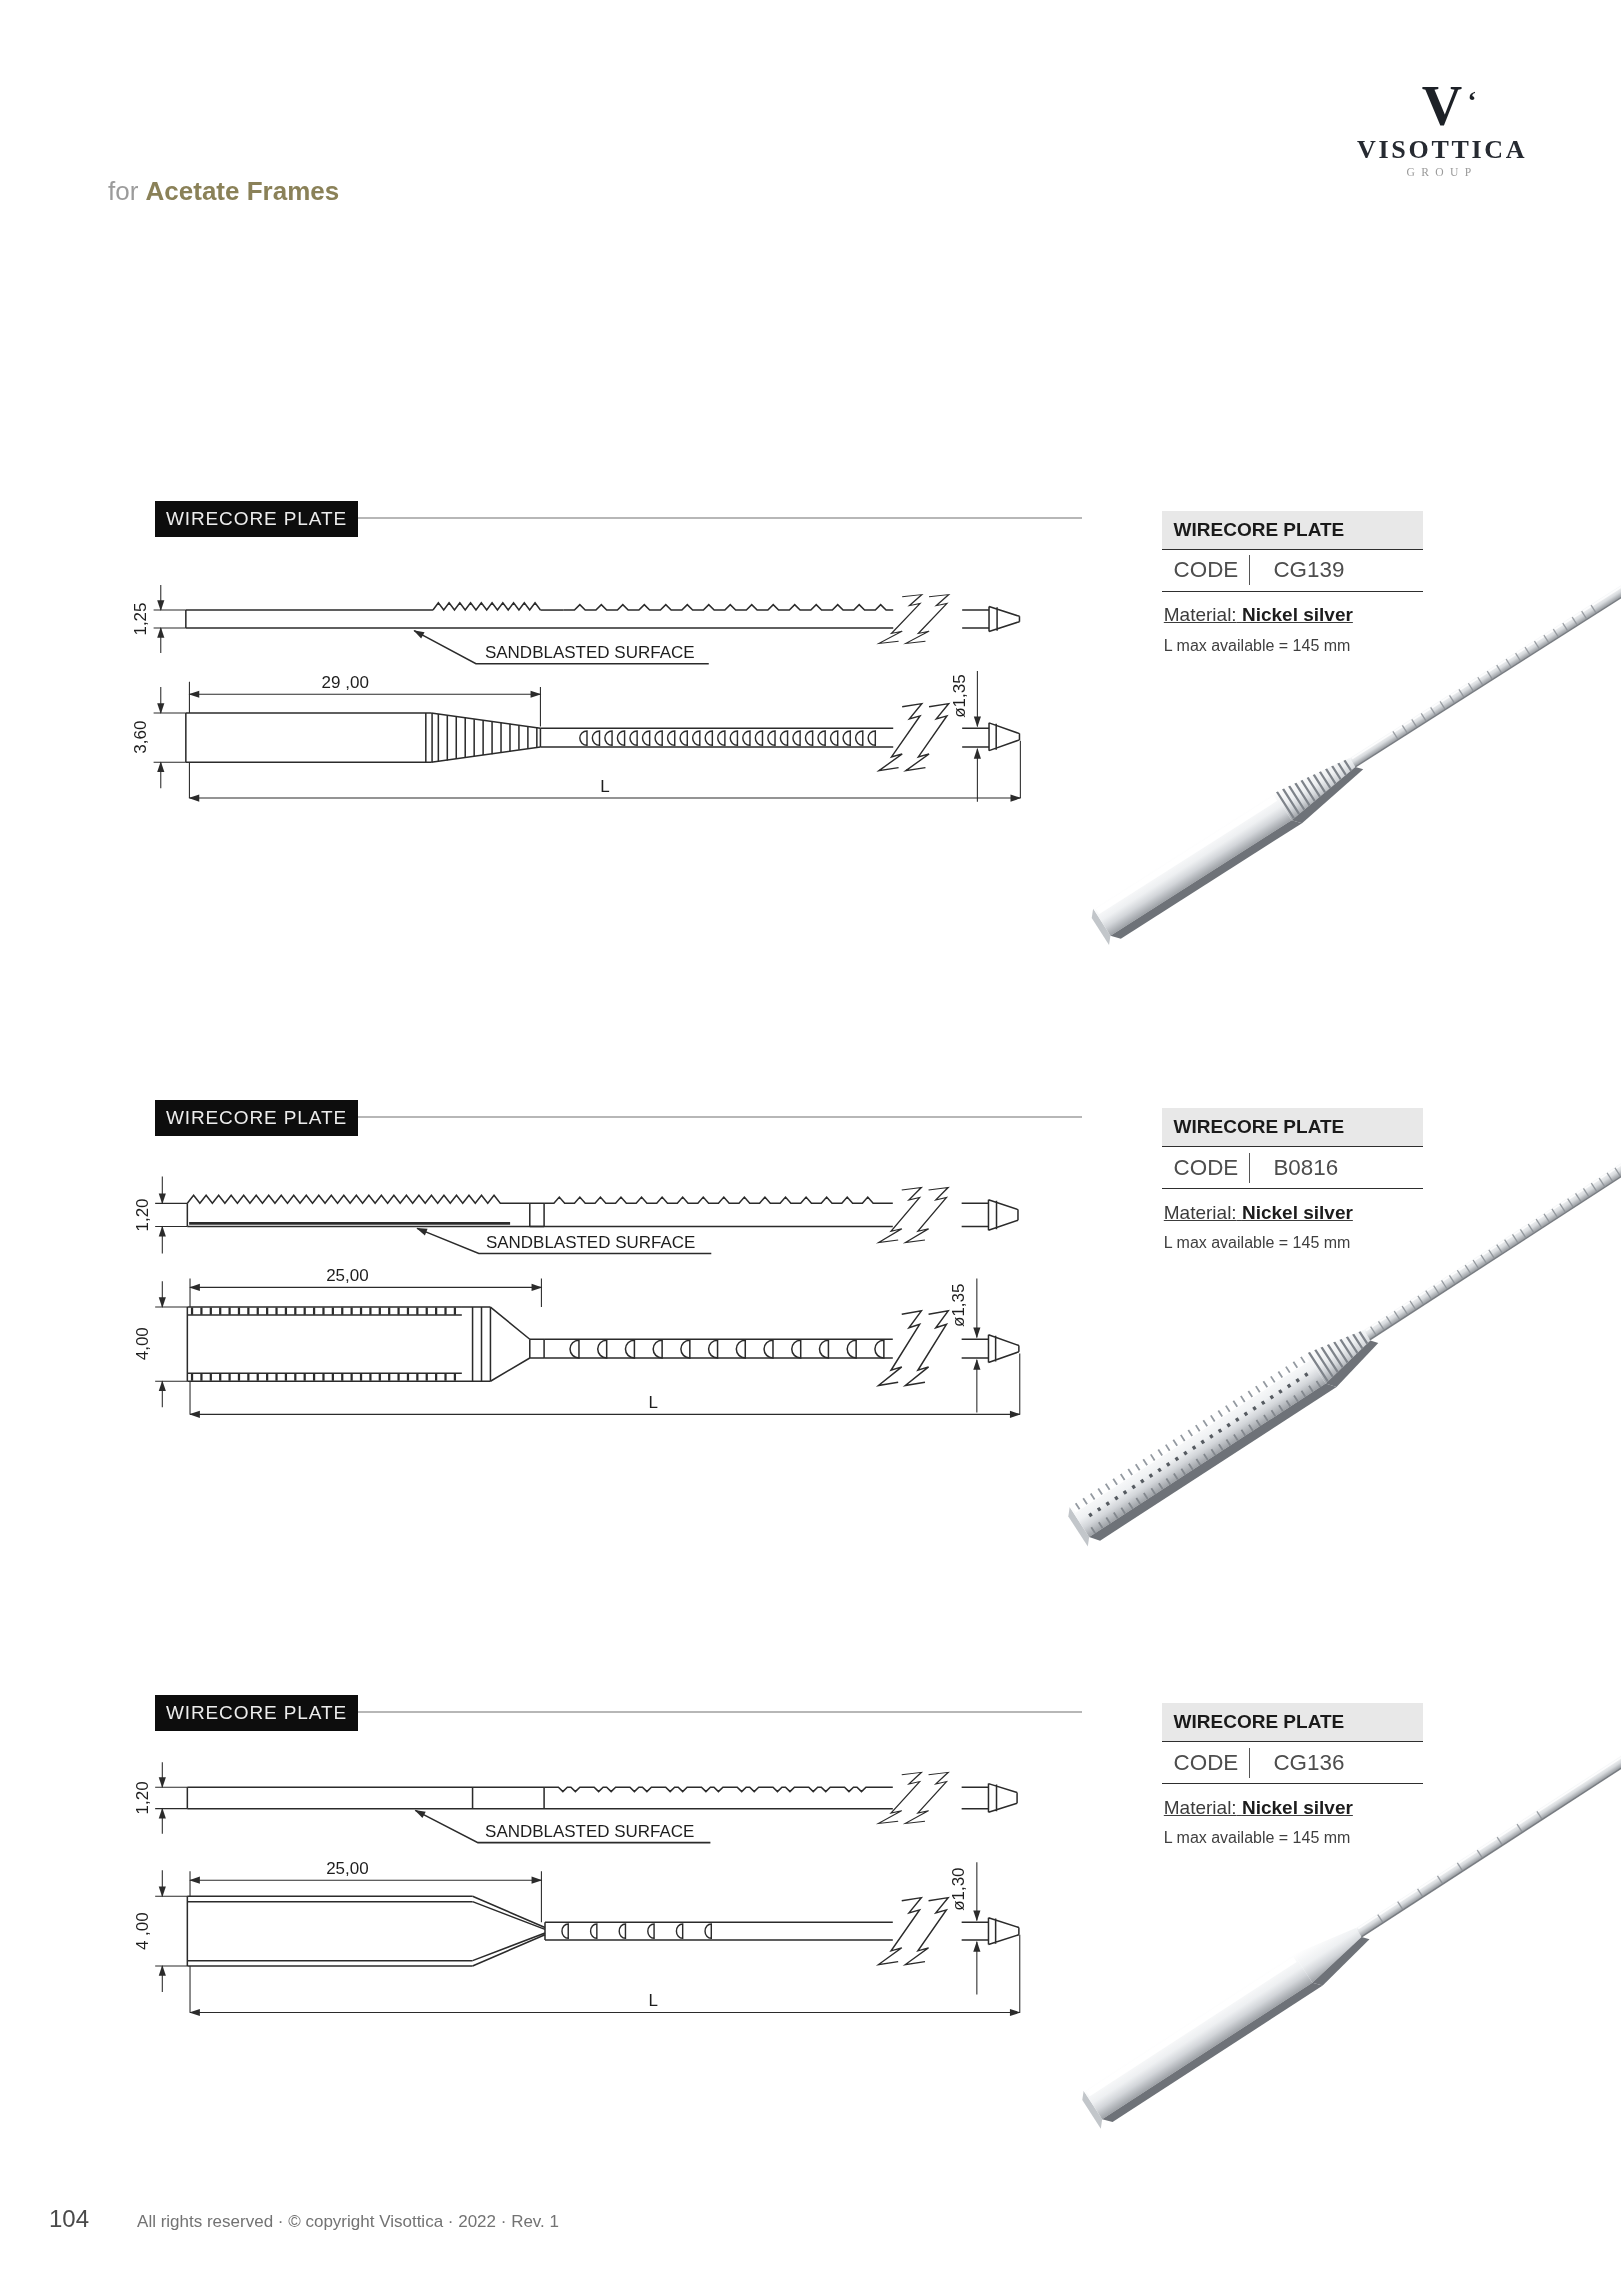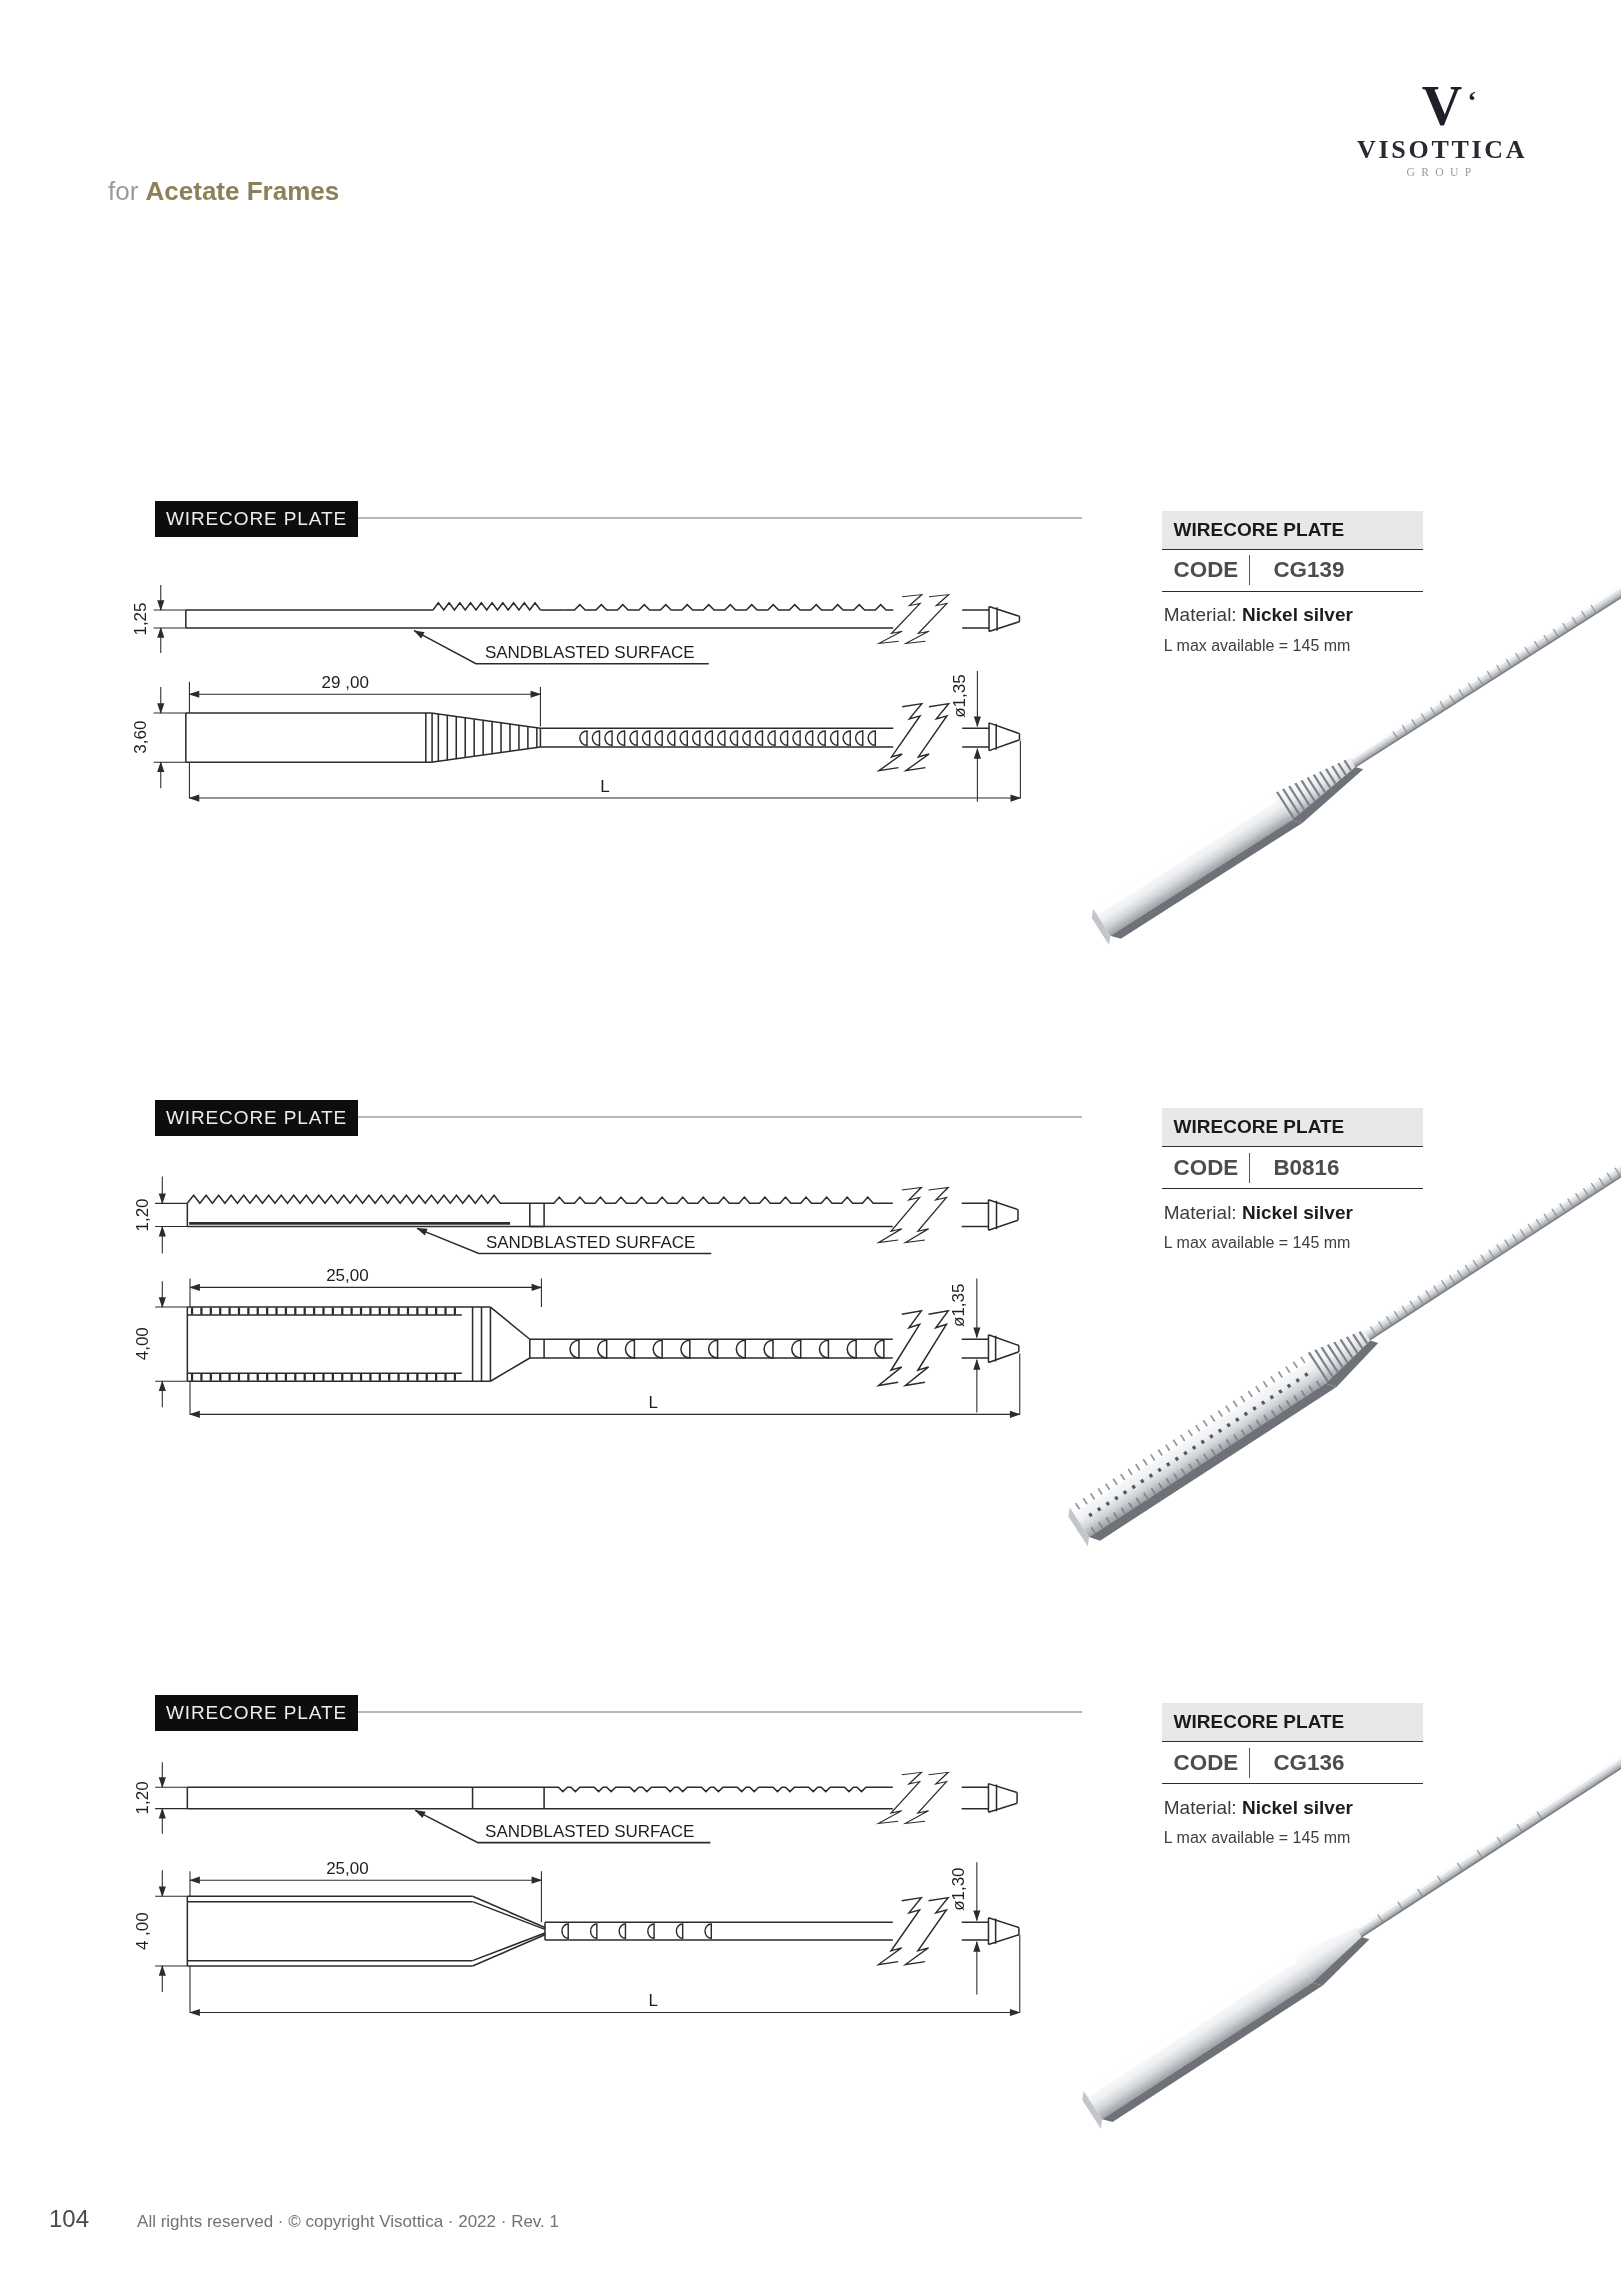--- a/index.html
+++ b/index.html
@@ -21,25 +21,25 @@
   .sect{position:absolute;left:0;width:1621px;}
   .banner{position:absolute;left:155px;top:0;width:203px;height:36px;background:#0d0d0d;
           color:#ededed;font-size:19px;letter-spacing:0.9px;line-height:36px;text-align:center;}
   .rule{position:absolute;left:358px;top:16px;width:724px;height:1.8px;background:#b7b7b7;}
   .drawing{position:absolute;left:116px;}
   
   .info{position:absolute;left:1162px;top:8px;width:261px;}
   .info-h{background:#e8e8e8;height:38px;line-height:38px;padding-left:11.6px;
           font-size:19px;font-weight:700;color:#1a1a1a;}
   .code-row{display:flex;align-items:center;height:41px;border-top:1.8px solid #2e2e2e;
-            border-bottom:1.8px solid #2e2e2e;font-size:22.4px;color:#4d4d4d;font-weight:bold;}
+            border-bottom:1.8px solid #2e2e2e;font-size:22.4px;color:#4d4d4d;}
   .code-lbl{width:75px;padding-left:11.6px;}
   .code-div{width:1.8px;height:30px;background:#555;}
   .code-val{padding-left:23px;}
-  .mat{margin-top:12.5px;padding-left:1.8px;font-size:19px;color:#3c3c3c;}
+  .mat{margin-top:12.5px;padding-left:1.8px;font-size:19px;color:#3c3c3c;text-decoration:underline;}
   .mat b{color:#1c1c1c;}
   .lmax{margin-top:10.7px;padding-left:1.8px;font-size:16px;color:#3f3f3f;}
   .photo{position:absolute;}
   
   .ln{stroke:#2b2b2b;stroke-width:1.7;fill:none;}
   .thk{stroke:#2b2b2b;stroke-width:3;fill:none;}
   .dim{stroke:#2b2b2b;stroke-width:1.2;fill:none;}
   .teeth{stroke:#2b2b2b;fill:none;}
   .dtxt{font-family:"Liberation Sans", sans-serif;font-size:19px;fill:#1e1e1e;}
   

